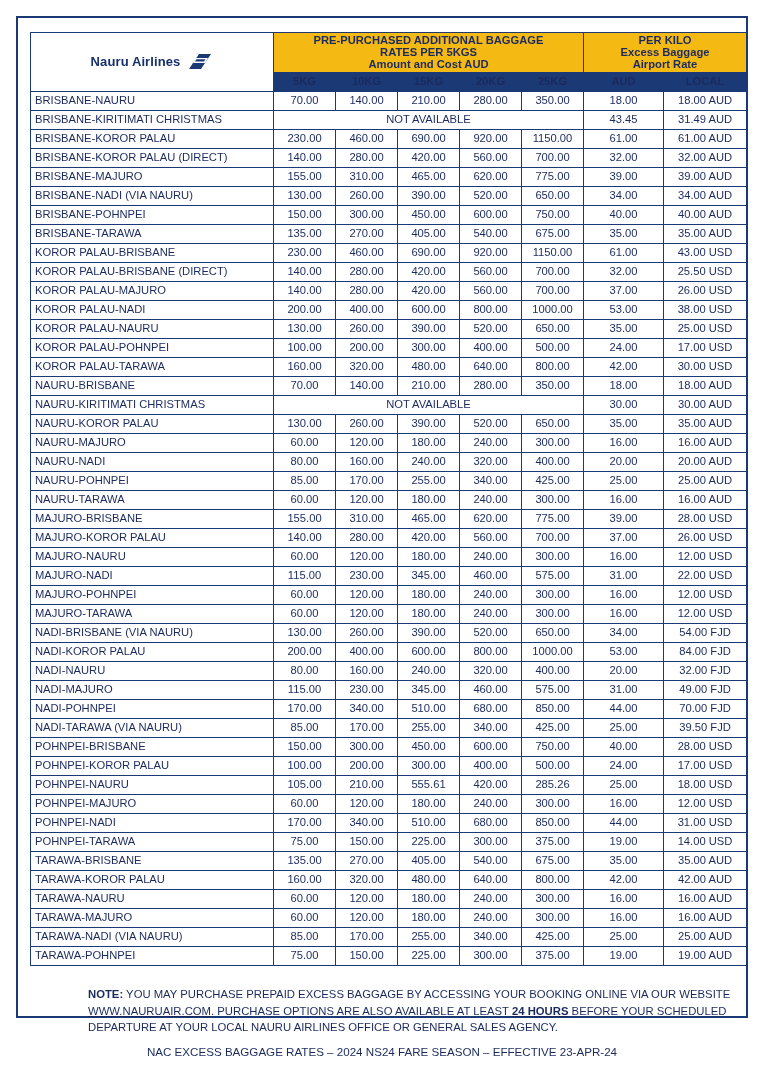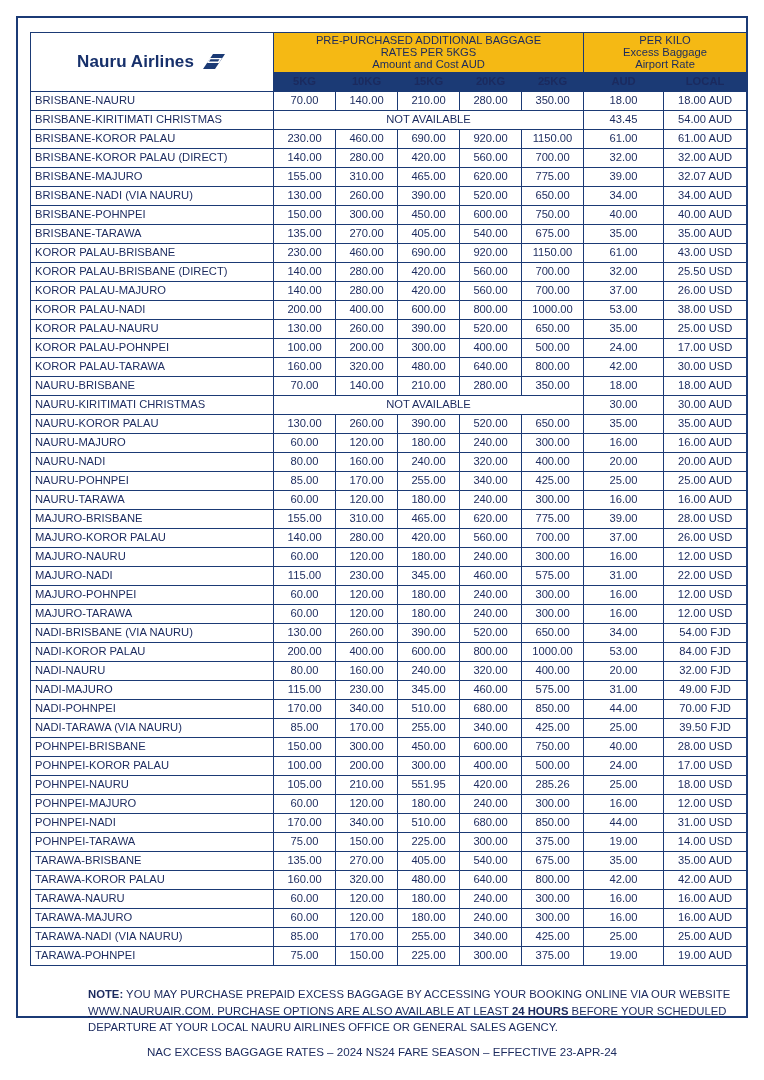--- a/index.html
+++ b/index.html
@@ -62,21 +62,21 @@
     text-align: center;
     padding: 4px 6px;
   }
   .logo-wrap {
     display: flex;
     align-items: center;
     justify-content: center;
     gap: 7px;
   }
   .logo-text {
-    font-size: 17px;
+    font-size: 13px;
     font-weight: bold;
     color: #17306b;
     letter-spacing: 0.1px;
     white-space: nowrap;
   }
   .logo-mark {
     width: 26px;
     height: 20px;
     position: relative;
     flex: 0 0 auto;
@@ -85,21 +85,21 @@
 
   .hdr-gold {
     background: #f5b914;
     color: #1b2a5e;
     text-align: center;
     font-size: 12.6px;
     font-weight: normal;
     line-height: 1.35;
     padding: 4px 4px;
   }
-  .hdr-gold .l1 { display: block; }
+  .hdr-gold .l1 { display: block; font-weight: bold; }
   .subhdr {
     background: #1b3a75;
     color: #ffffff;
     text-align: center;
     font-weight: bold;
     font-size: 12px;
     height: 21px;
     padding: 2px 2px;
   }
 
@@ -204,21 +204,21 @@
             <td class="num">210.00</td>
             <td class="num">280.00</td>
             <td class="num">350.00</td>
             <td class="num">18.00</td>
             <td class="num">18.00 AUD</td>
           </tr>
           <tr>
             <td class="route">BRISBANE-KIRITIMATI CHRISTMAS</td>
             <td class="na" colspan="5">NOT AVAILABLE</td>
             <td class="num">43.45</td>
-            <td class="num">54.00 AUD</td>
+            <td class="num">31.49 AUD</td>
           </tr>
           <tr>
             <td class="route">BRISBANE-KOROR PALAU</td>
             <td class="num">230.00</td>
             <td class="num">460.00</td>
             <td class="num">690.00</td>
             <td class="num">920.00</td>
             <td class="num">1150.00</td>
             <td class="num">61.00</td>
             <td class="num">61.00 AUD</td>
@@ -234,21 +234,21 @@
             <td class="num">32.00 AUD</td>
           </tr>
           <tr>
             <td class="route">BRISBANE-MAJURO</td>
             <td class="num">155.00</td>
             <td class="num">310.00</td>
             <td class="num">465.00</td>
             <td class="num">620.00</td>
             <td class="num">775.00</td>
             <td class="num">39.00</td>
-            <td class="num">32.07 AUD</td>
+            <td class="num">39.00 AUD</td>
           </tr>
           <tr>
             <td class="route">BRISBANE-NADI (VIA NAURU)</td>
             <td class="num">130.00</td>
             <td class="num">260.00</td>
             <td class="num">390.00</td>
             <td class="num">520.00</td>
             <td class="num">650.00</td>
             <td class="num">34.00</td>
             <td class="num">34.00 AUD</td>
@@ -546,21 +546,21 @@
             <td class="num">300.00</td>
             <td class="num">400.00</td>
             <td class="num">500.00</td>
             <td class="num">24.00</td>
             <td class="num">17.00 USD</td>
           </tr>
           <tr>
             <td class="route">POHNPEI-NAURU</td>
             <td class="num">105.00</td>
             <td class="num">210.00</td>
-            <td class="num">551.95</td>
+            <td class="num">555.61</td>
             <td class="num">420.00</td>
             <td class="num">285.26</td>
             <td class="num">25.00</td>
             <td class="num">18.00 USD</td>
           </tr>
           <tr>
             <td class="route">POHNPEI-MAJURO</td>
             <td class="num">60.00</td>
             <td class="num">120.00</td>
             <td class="num">180.00</td>

